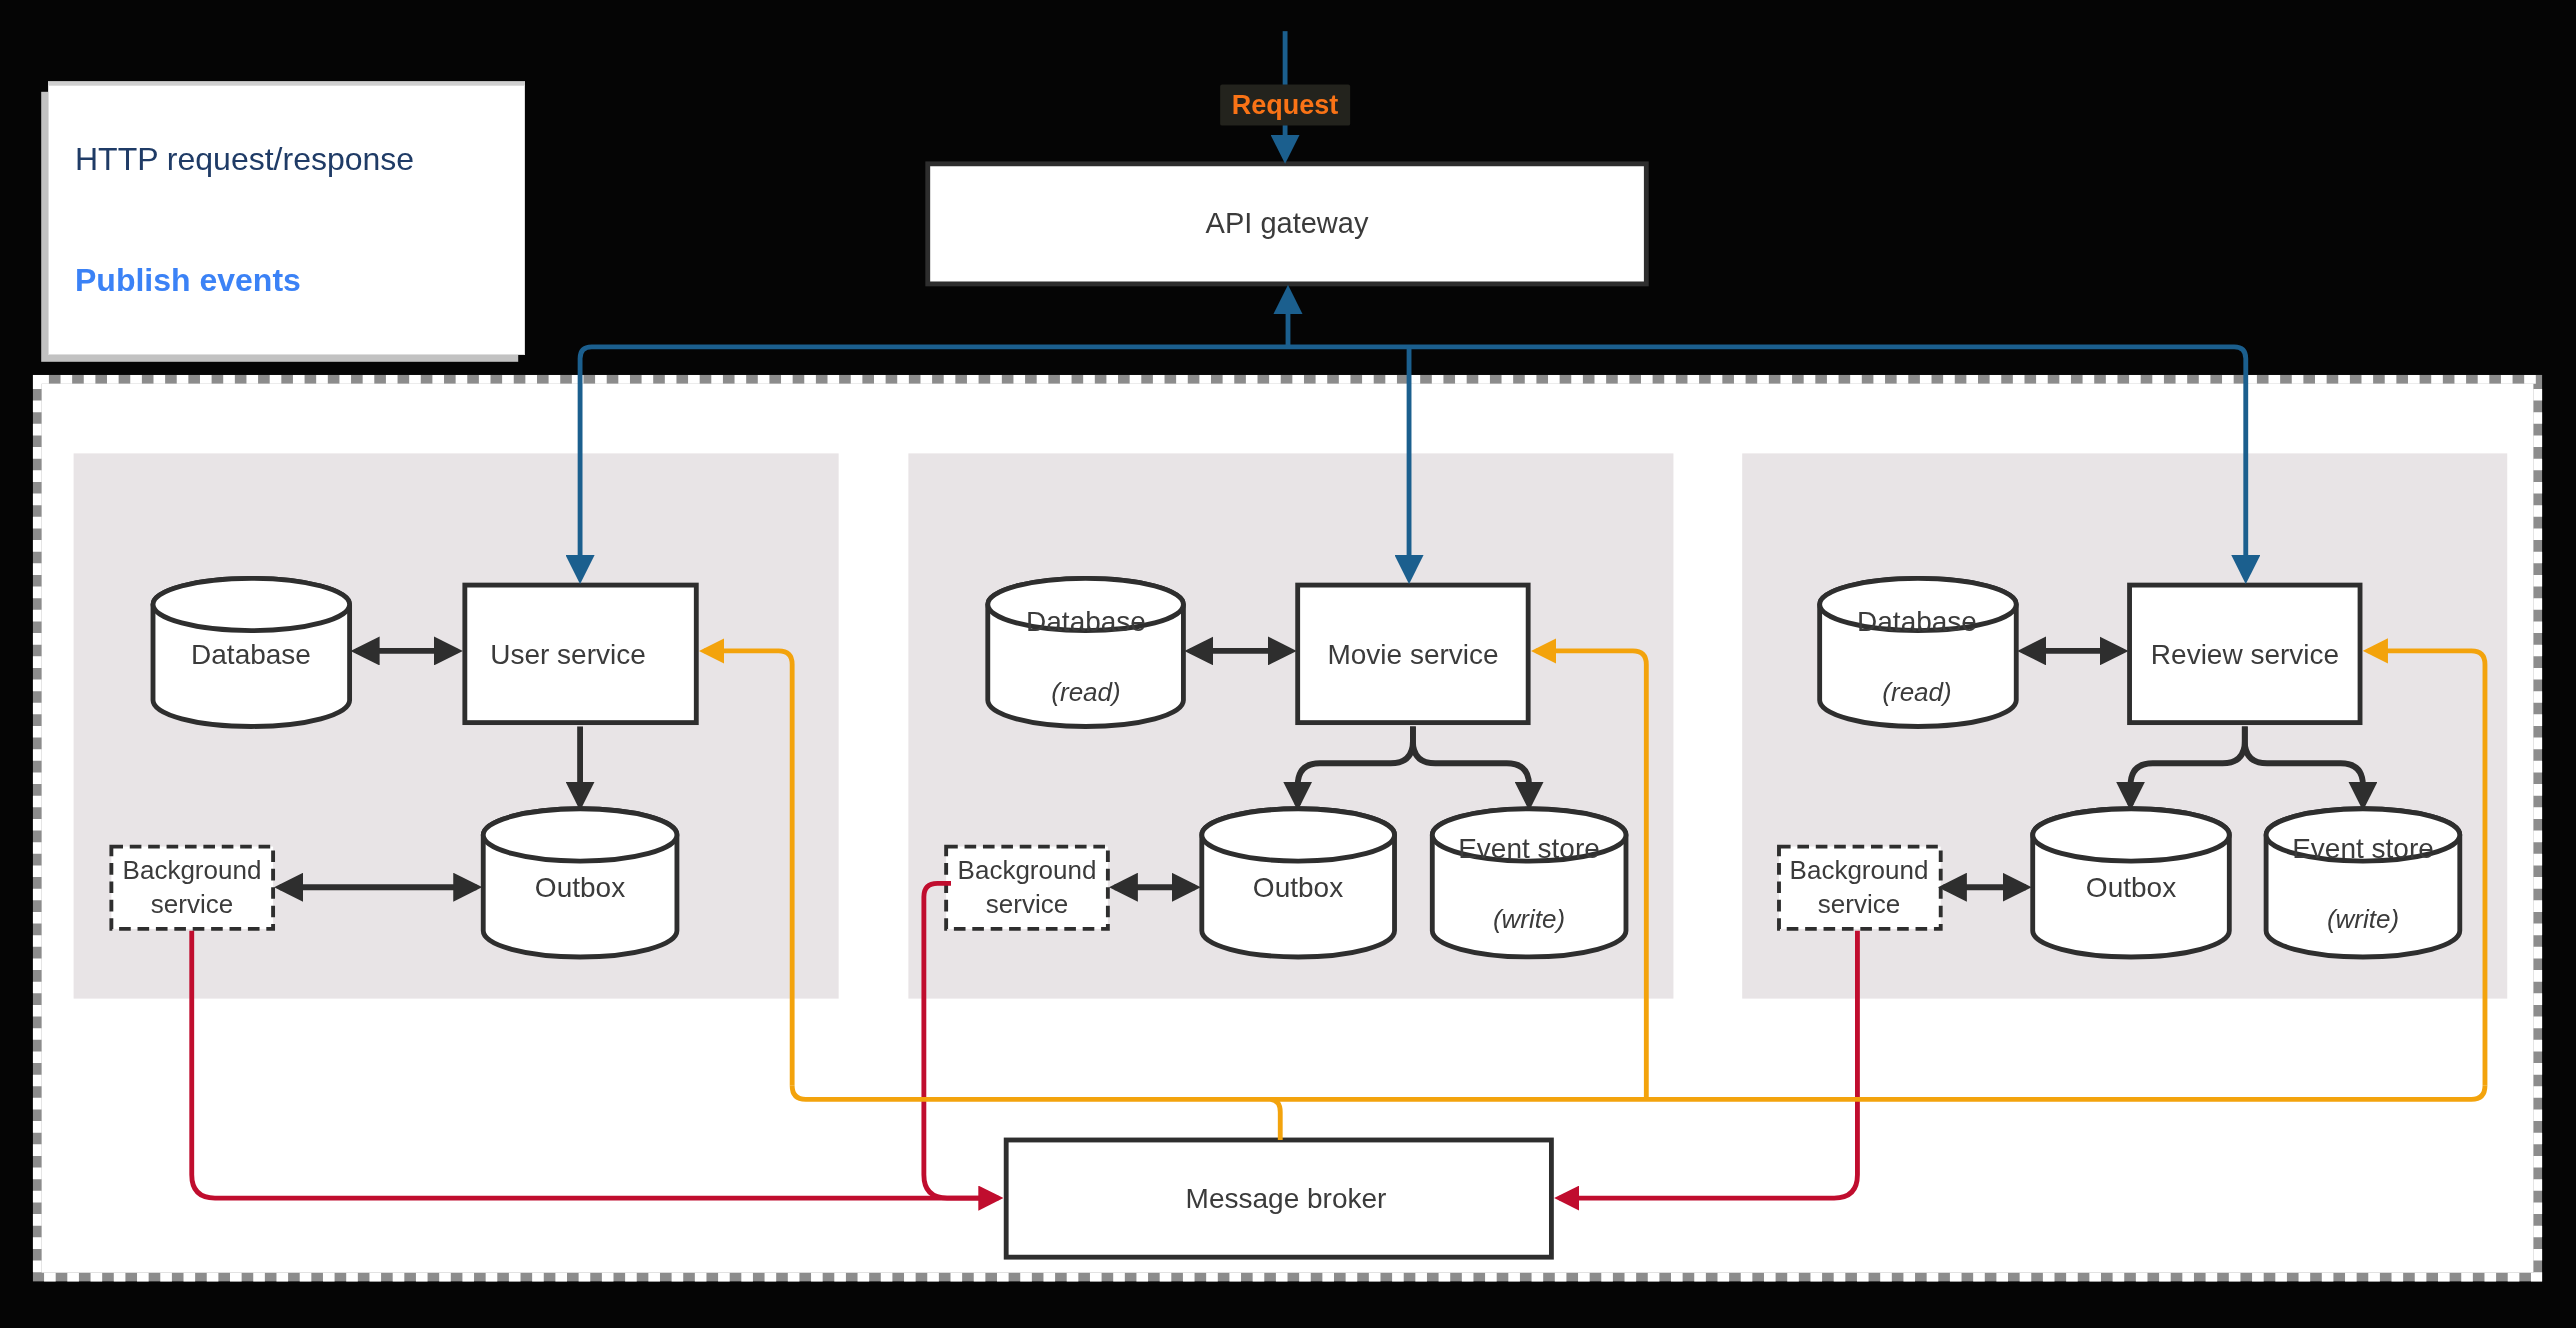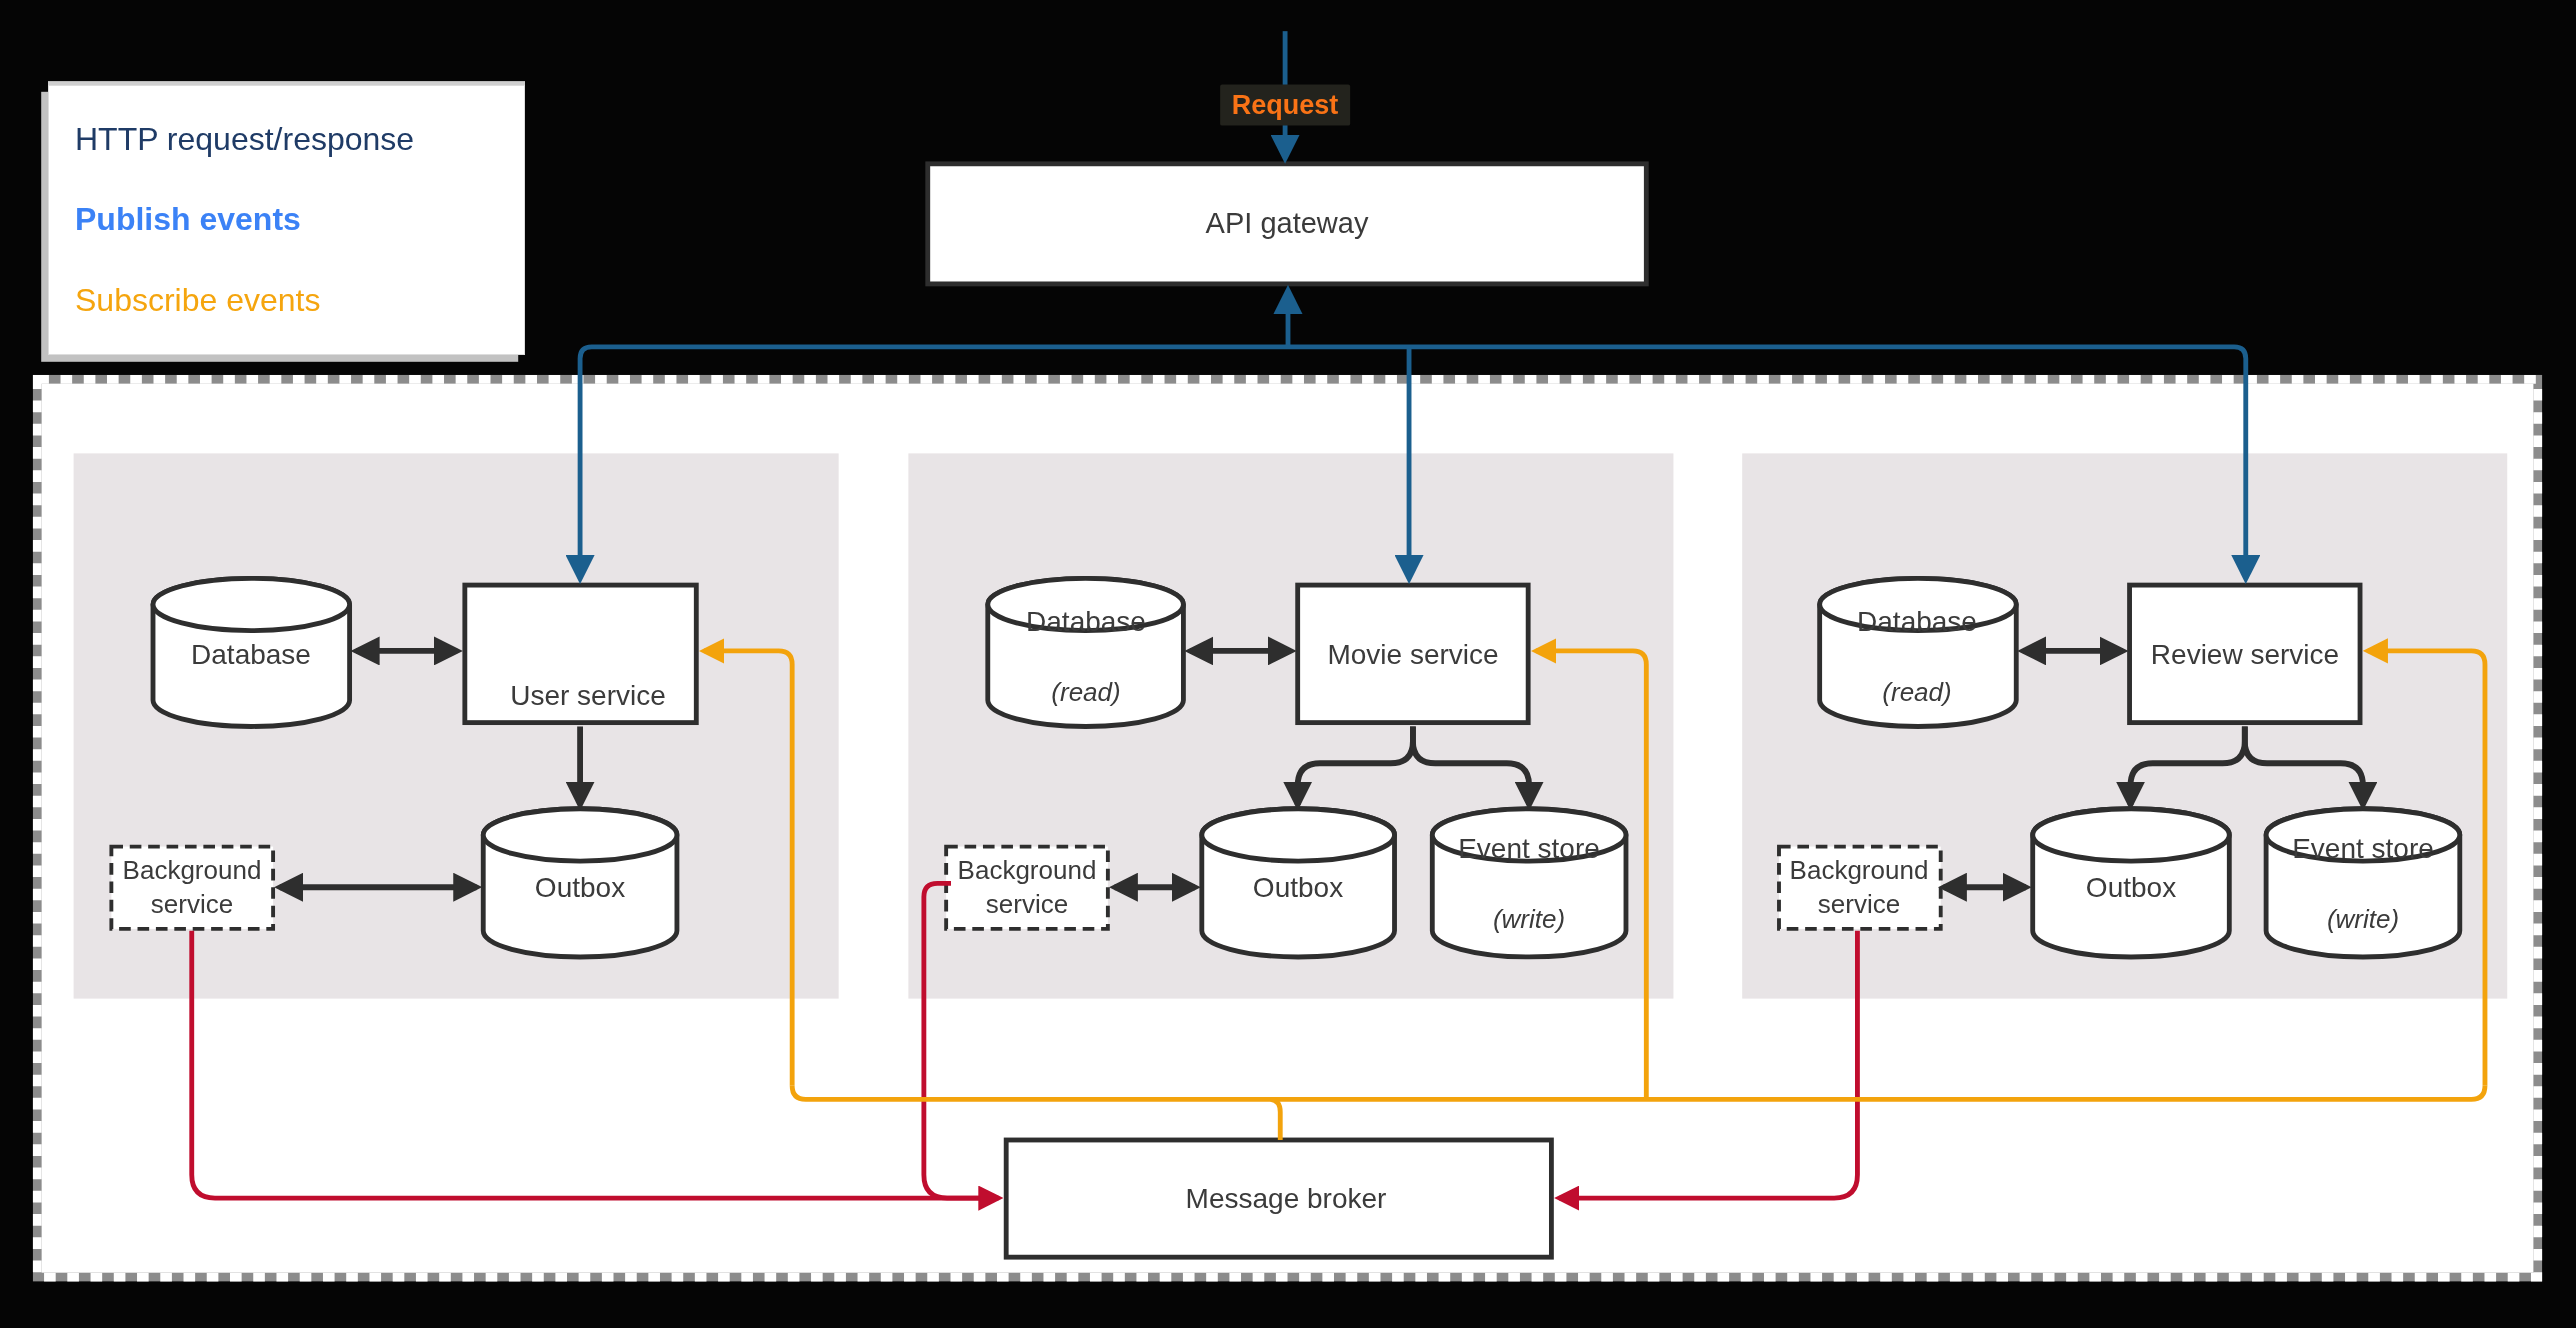--- a/index.html
+++ b/index.html
@@ -144,28 +144,27 @@
     <path d="M1459,750 V765 Q1459,788 1436,788 H1363 Q1340,788 1340,811 V831" marker-end="url(#ab)"></path>
     <path d="M1459,750 V765 Q1459,788 1482,788 H1556 Q1579,788 1579,811 V831" marker-end="url(#ab)"></path>
     <path d="M2318,750 V765 Q2318,788 2295,788 H2223 Q2200,788 2200,811 V831" marker-end="url(#ab)"></path>
     <path d="M2318,750 V765 Q2318,788 2341,788 H2417 Q2440,788 2440,811 V831" marker-end="url(#ab)"></path>
   </g>
 </svg>
 
 <div id="legend">
   <div class="legend-item legend-http">HTTP request/response</div>
   <div class="legend-item legend-publish">Publish events</div>
-  <div class="legend-item legend-subscribe">Subscribe events</div>
 </div>
 
 <div class="lbl" id="request-label" style="left:1285px;top:105px;">Request</div>
 <div class="lbl" style="left:1287px;top:224px;font-size:29px;">API gateway</div>
 
 <div class="lbl" style="left:251px;top:655px;">Database</div>
-<div class="lbl" style="left:588px;top:655px;margin-top:41px;">User service</div>
+<div class="lbl" style="left:568px;top:655px;">User service</div>
 <div class="lbl" style="left:580px;top:888px;">Outbox</div>
 <div class="lbl small wrapbox" style="left:192px;top:888px;">Background service</div>
 
 <div class="lbl twoline" style="left:1086px;top:657px;">
   <span>Database</span>
   <span class="note">(read)</span>
 </div>
 <div class="lbl" style="left:1413px;top:655px;">Movie service</div>
 <div class="lbl" style="left:1298px;top:888px;">Outbox</div>
 <div class="lbl small wrapbox" style="left:1027px;top:888px;">Background service</div>

